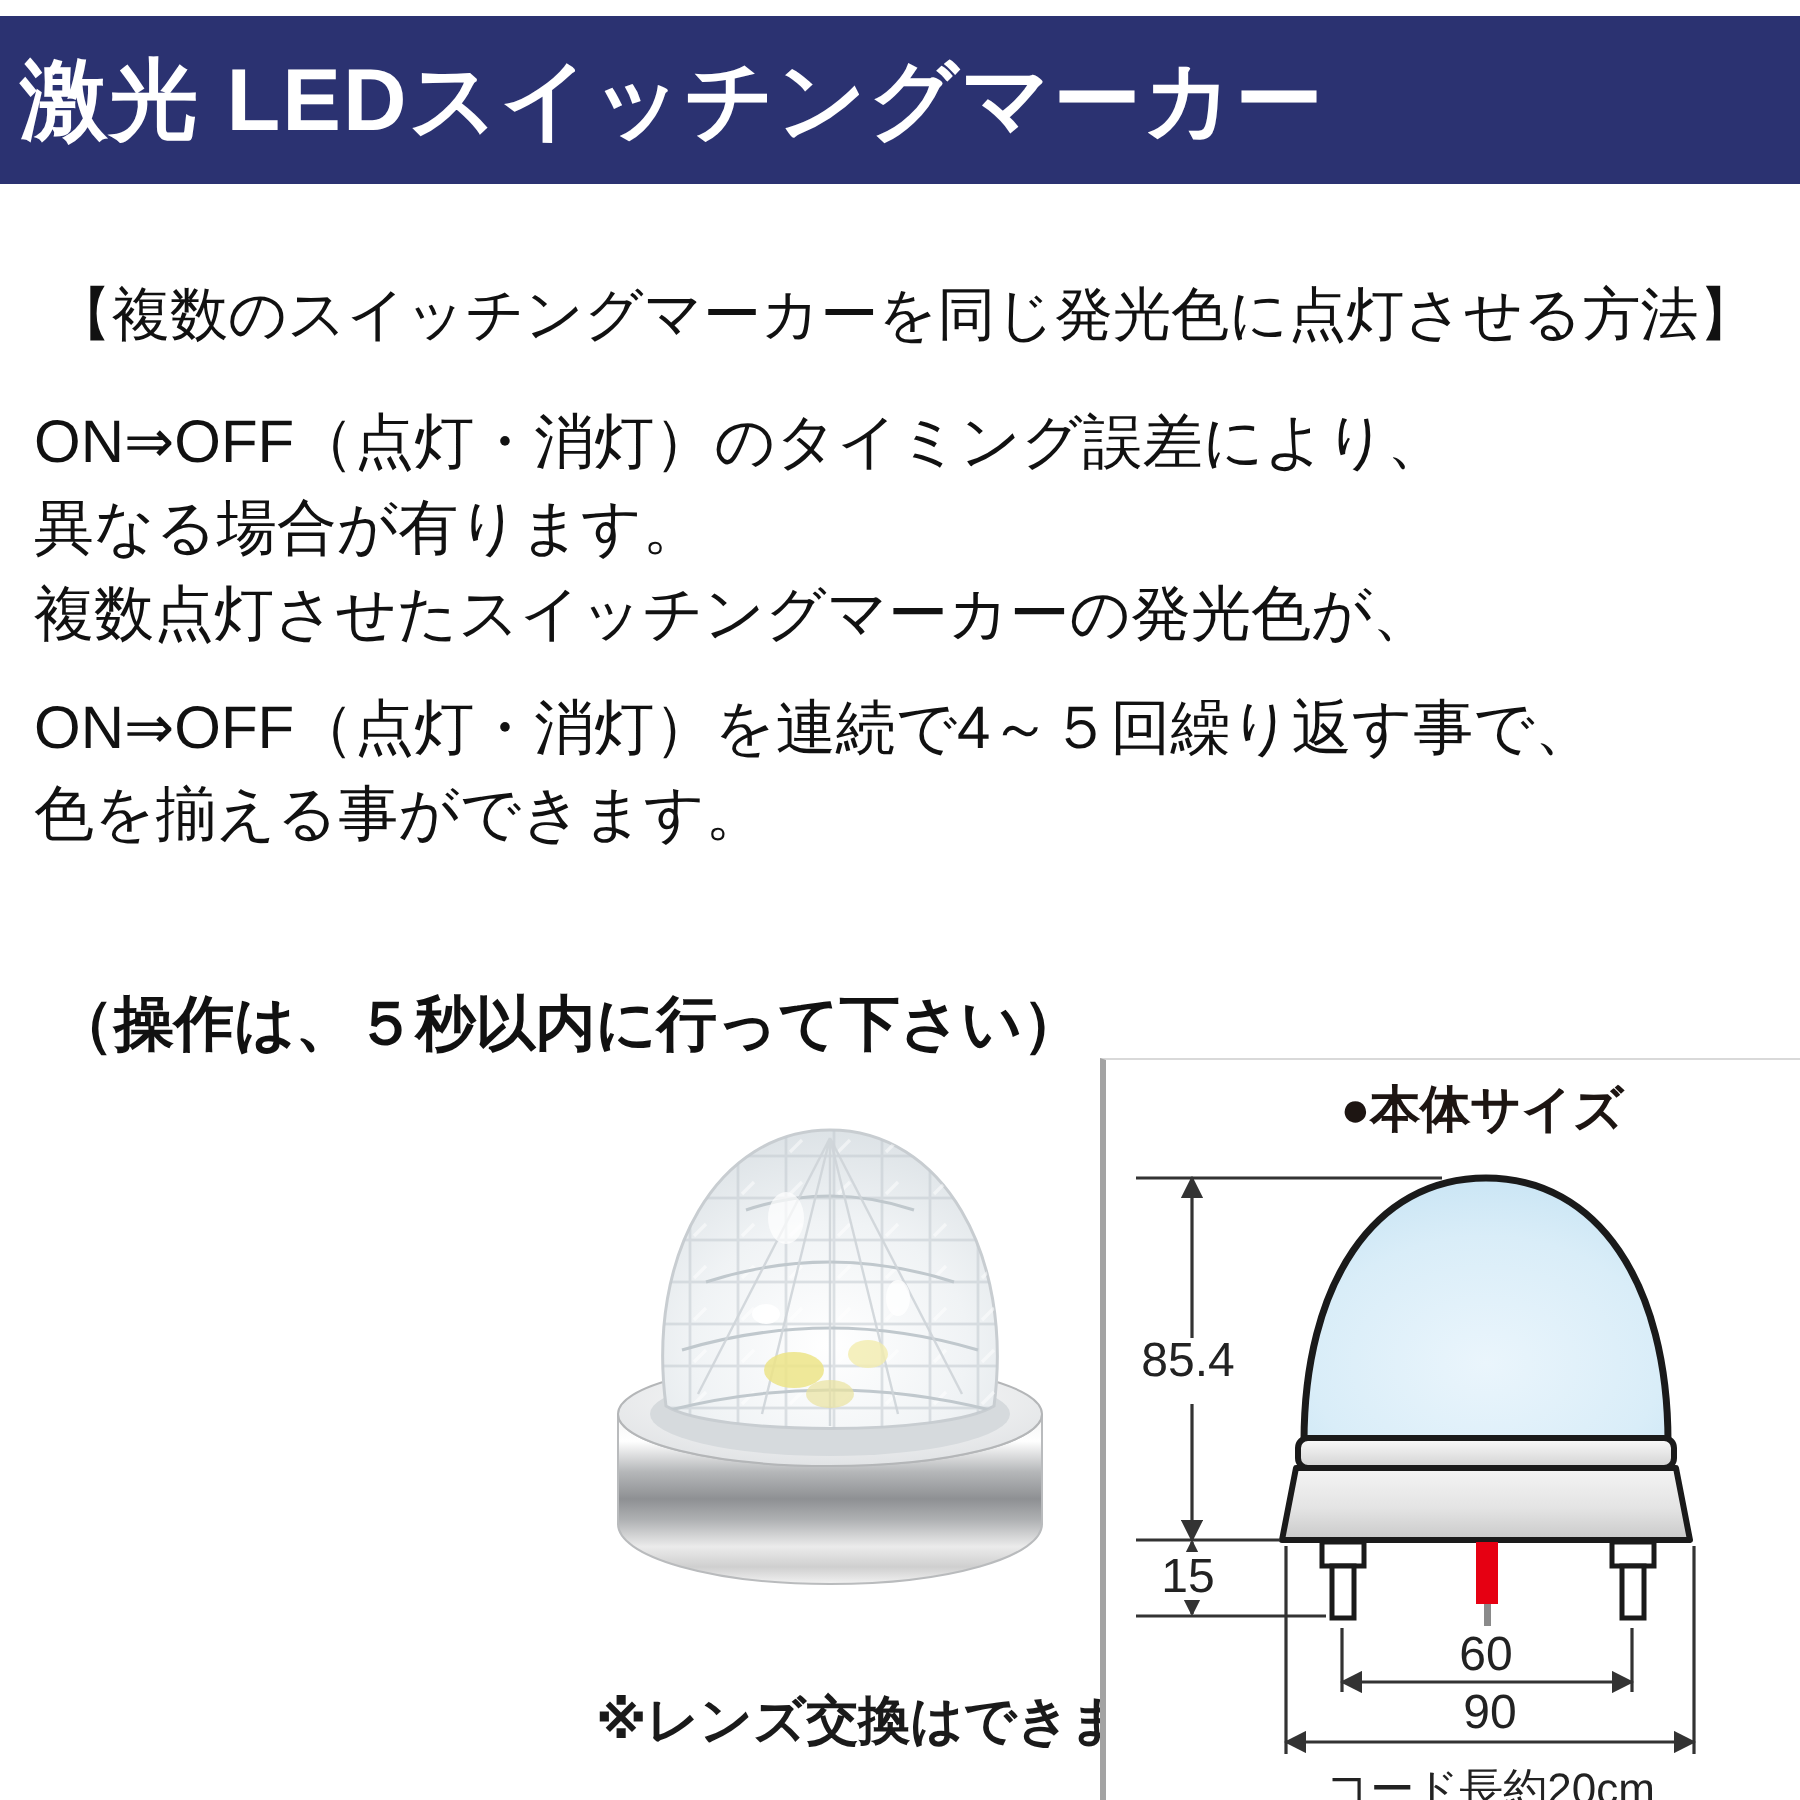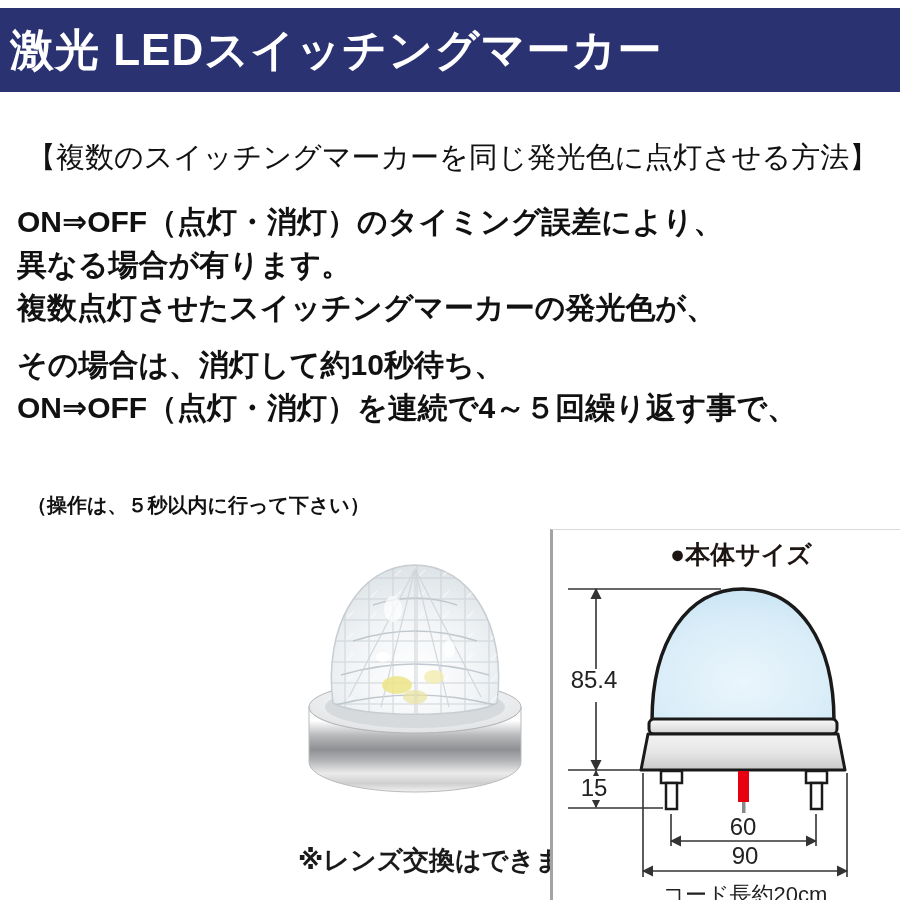--- a/index.html
+++ b/index.html
@@ -7,25 +7,25 @@
   .page{position:relative;width:900px;height:900px;background:#fff;overflow:hidden;}
 
   .titlebar{position:absolute;left:0;top:8px;width:900px;height:84px;
     display:flex;align-items:center;}
   .titlebar h1{margin:0;padding-left:34px;font-size:44px;font-weight:bold;
     color:#fff;letter-spacing:1px;white-space:nowrap;}
 
   .heading{position:absolute;left:27px;top:138px;font-size:29px;font-weight:normal;
     color:#111;white-space:nowrap;}
 
-  .para{position:absolute;left:17px;font-size:30px;font-weight:bold;color:#111;
+  .para{position:absolute;left:17px;font-size:30px;font-weight:normal;color:#111;
     line-height:43px;white-space:nowrap;}
   .para1{top:200px;}
   .para2{top:343px;}
-  .para3{position:absolute;left:27px;top:492px;font-size:20px;font-weight:bold;
+  .para3{position:absolute;left:27px;top:492px;font-size:30px;font-weight:bold;
     color:#111;white-space:nowrap;}
 
   .photo{position:absolute;left:297px;top:557px;width:240px;height:250px;}
   .photo-note{position:absolute;left:298px;top:843px;width:290px;text-align:center;
     font-size:26px;font-weight:bold;color:#1a1a1a;white-space:nowrap;}
 
   .diagram-panel{position:absolute;left:550px;top:529px;width:349px;height:386px;
     background:#fff;border-top:1px solid #d9d9d9;border-left:3px solid #a3a3a3;}
   .diagram-panel svg{display:block;}
   .dg-title{font-size:25px;font-weight:bold;fill:#1d1512;}
@@ -43,22 +43,22 @@
 
   <div class="heading">【複数のスイッチングマーカーを同じ発光色に点灯させる方法】</div>
 
   <div class="para para1">
     <div>ON⇒OFF（点灯・消灯）のタイミング誤差により、</div>
     <div>異なる場合が有ります。</div>
     <div>複数点灯させたスイッチングマーカーの発光色が、</div>
   </div>
 
   <div class="para para2">
-    <div>その場合は、消灯して約10秒待ち、</div>
     <div>ON⇒OFF（点灯・消灯）を連続で4～５回繰り返す事で、</div>
+    <div>色を揃える事ができます。</div>
   </div>
 
   <div class="para3">（操作は、５秒以内に行って下さい）</div>
 
   <div class="photo">
     <svg width="240" height="250" viewBox="0 0 240 250">
       <defs>
         <linearGradient id="chromeSide" x1="0" y1="0" x2="0" y2="1">
           <stop offset="0" stop-color="#f4f4f4"></stop>
           <stop offset="0.16" stop-color="#ffffff"></stop>

